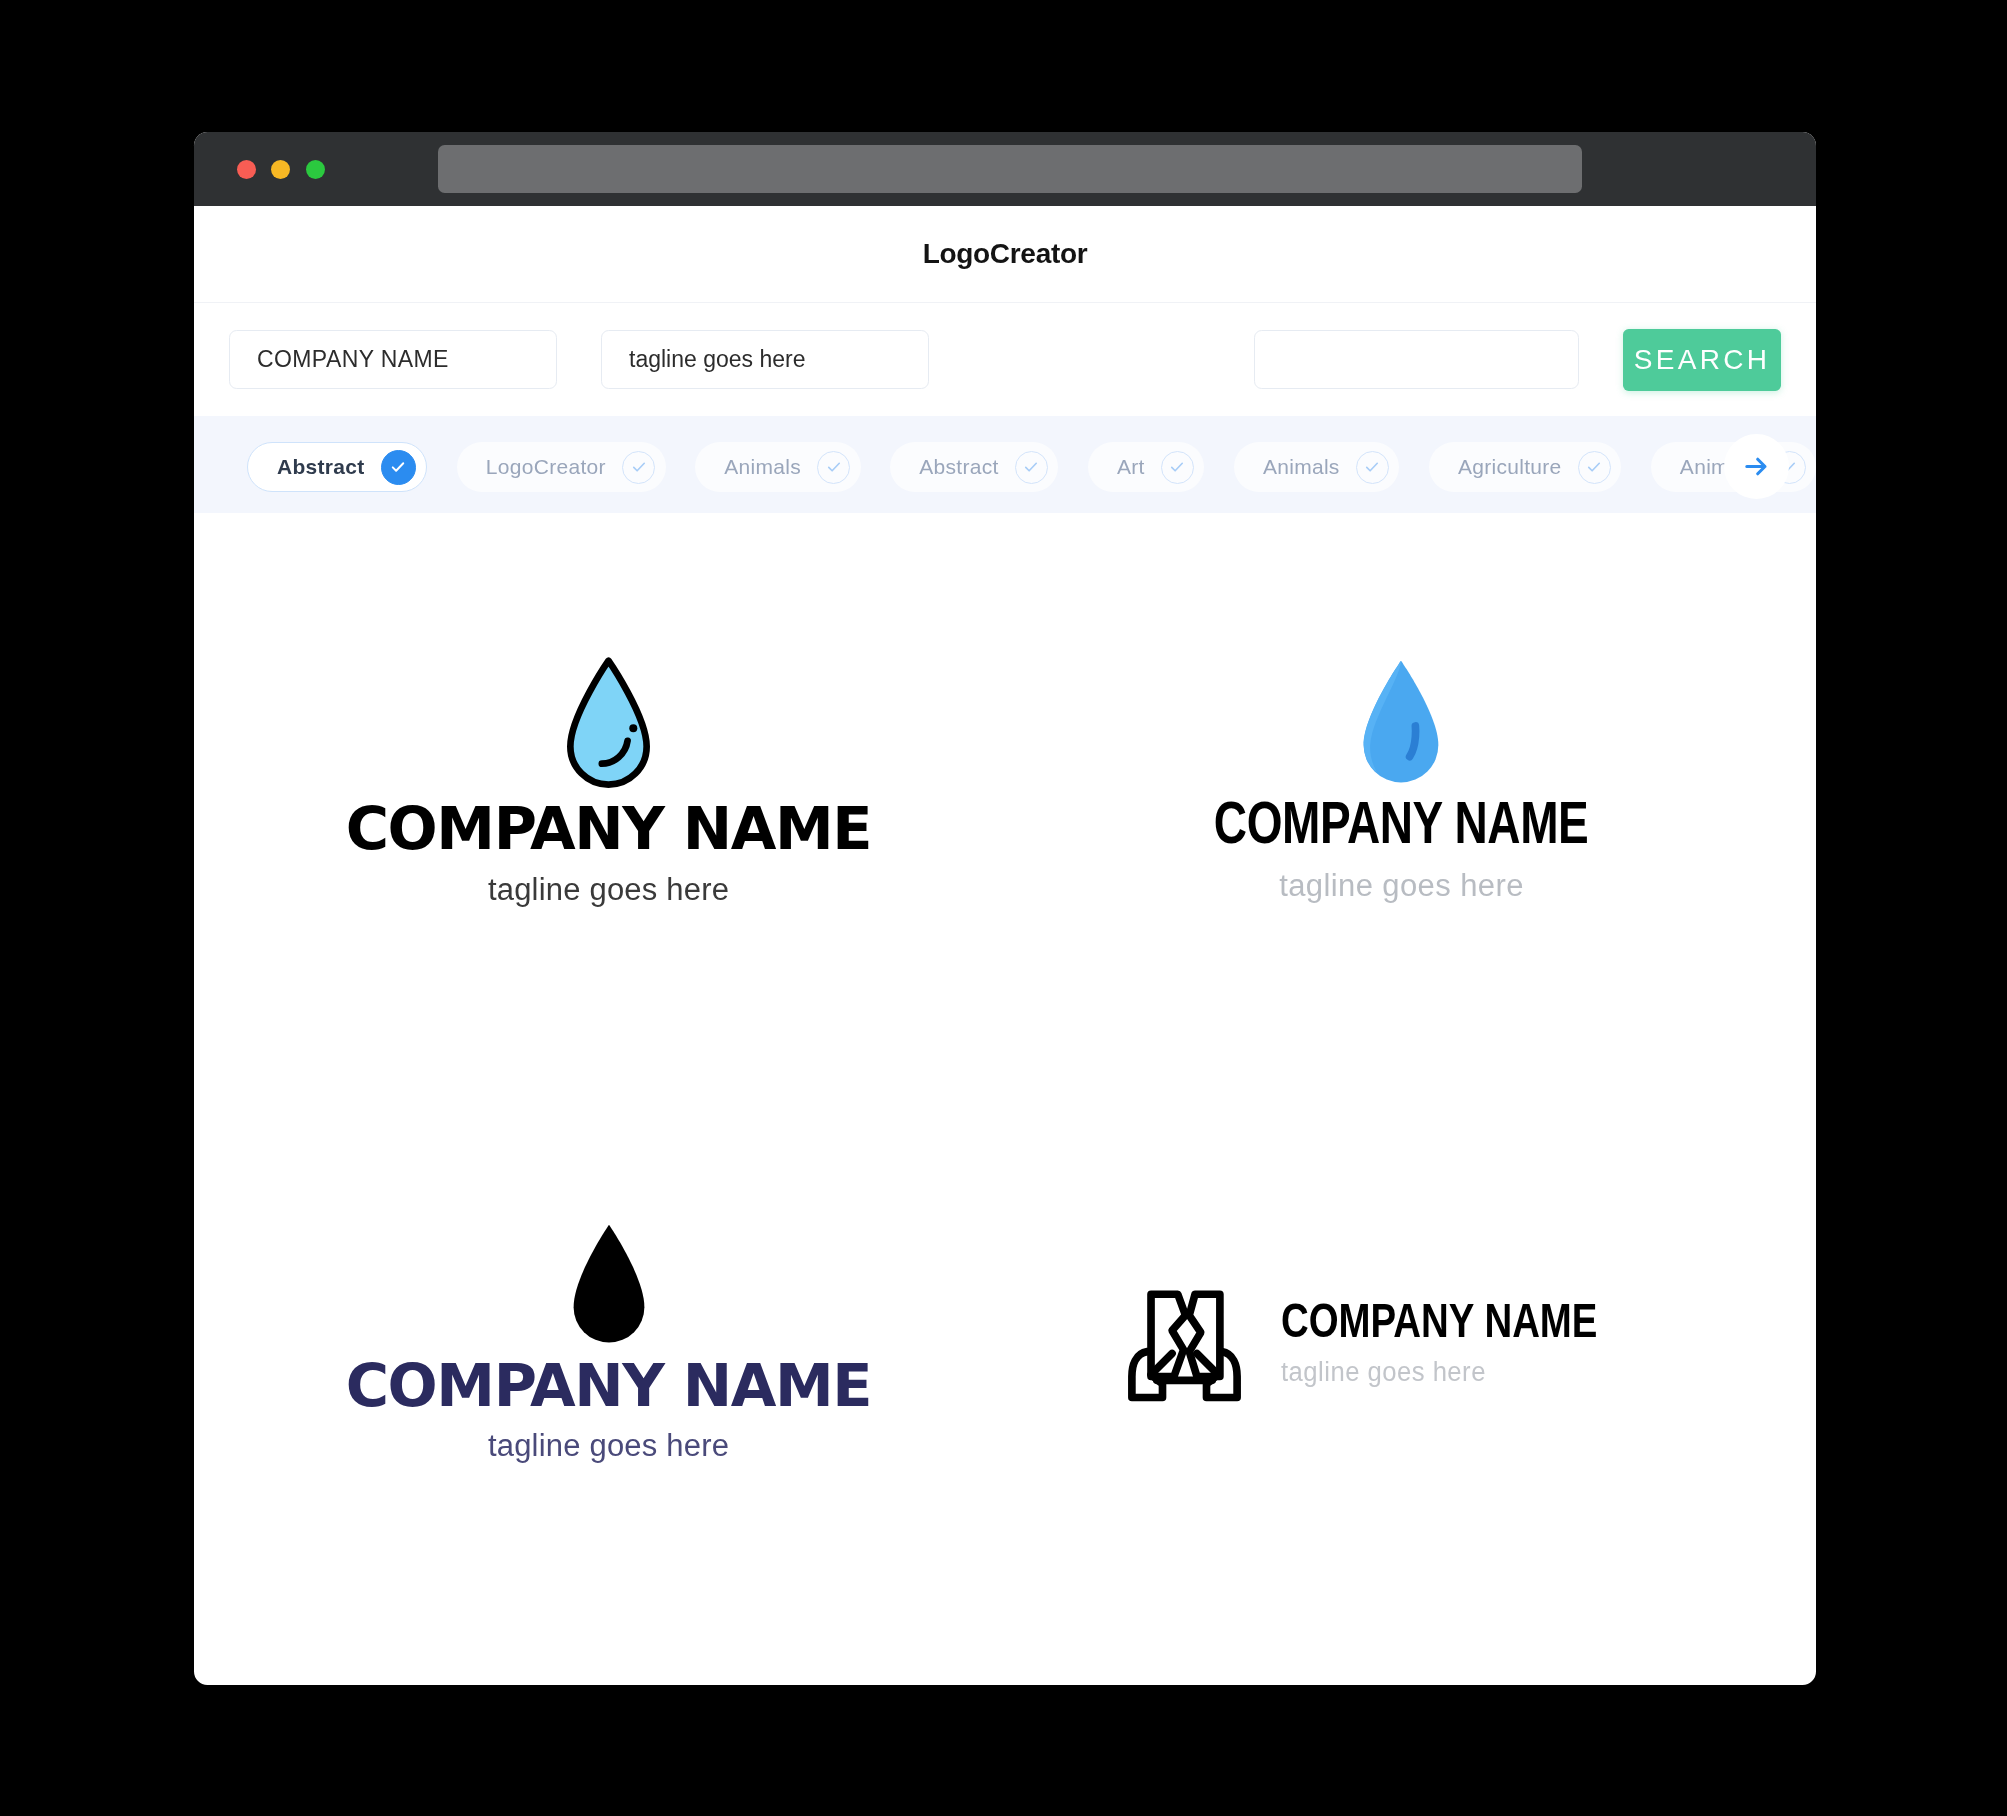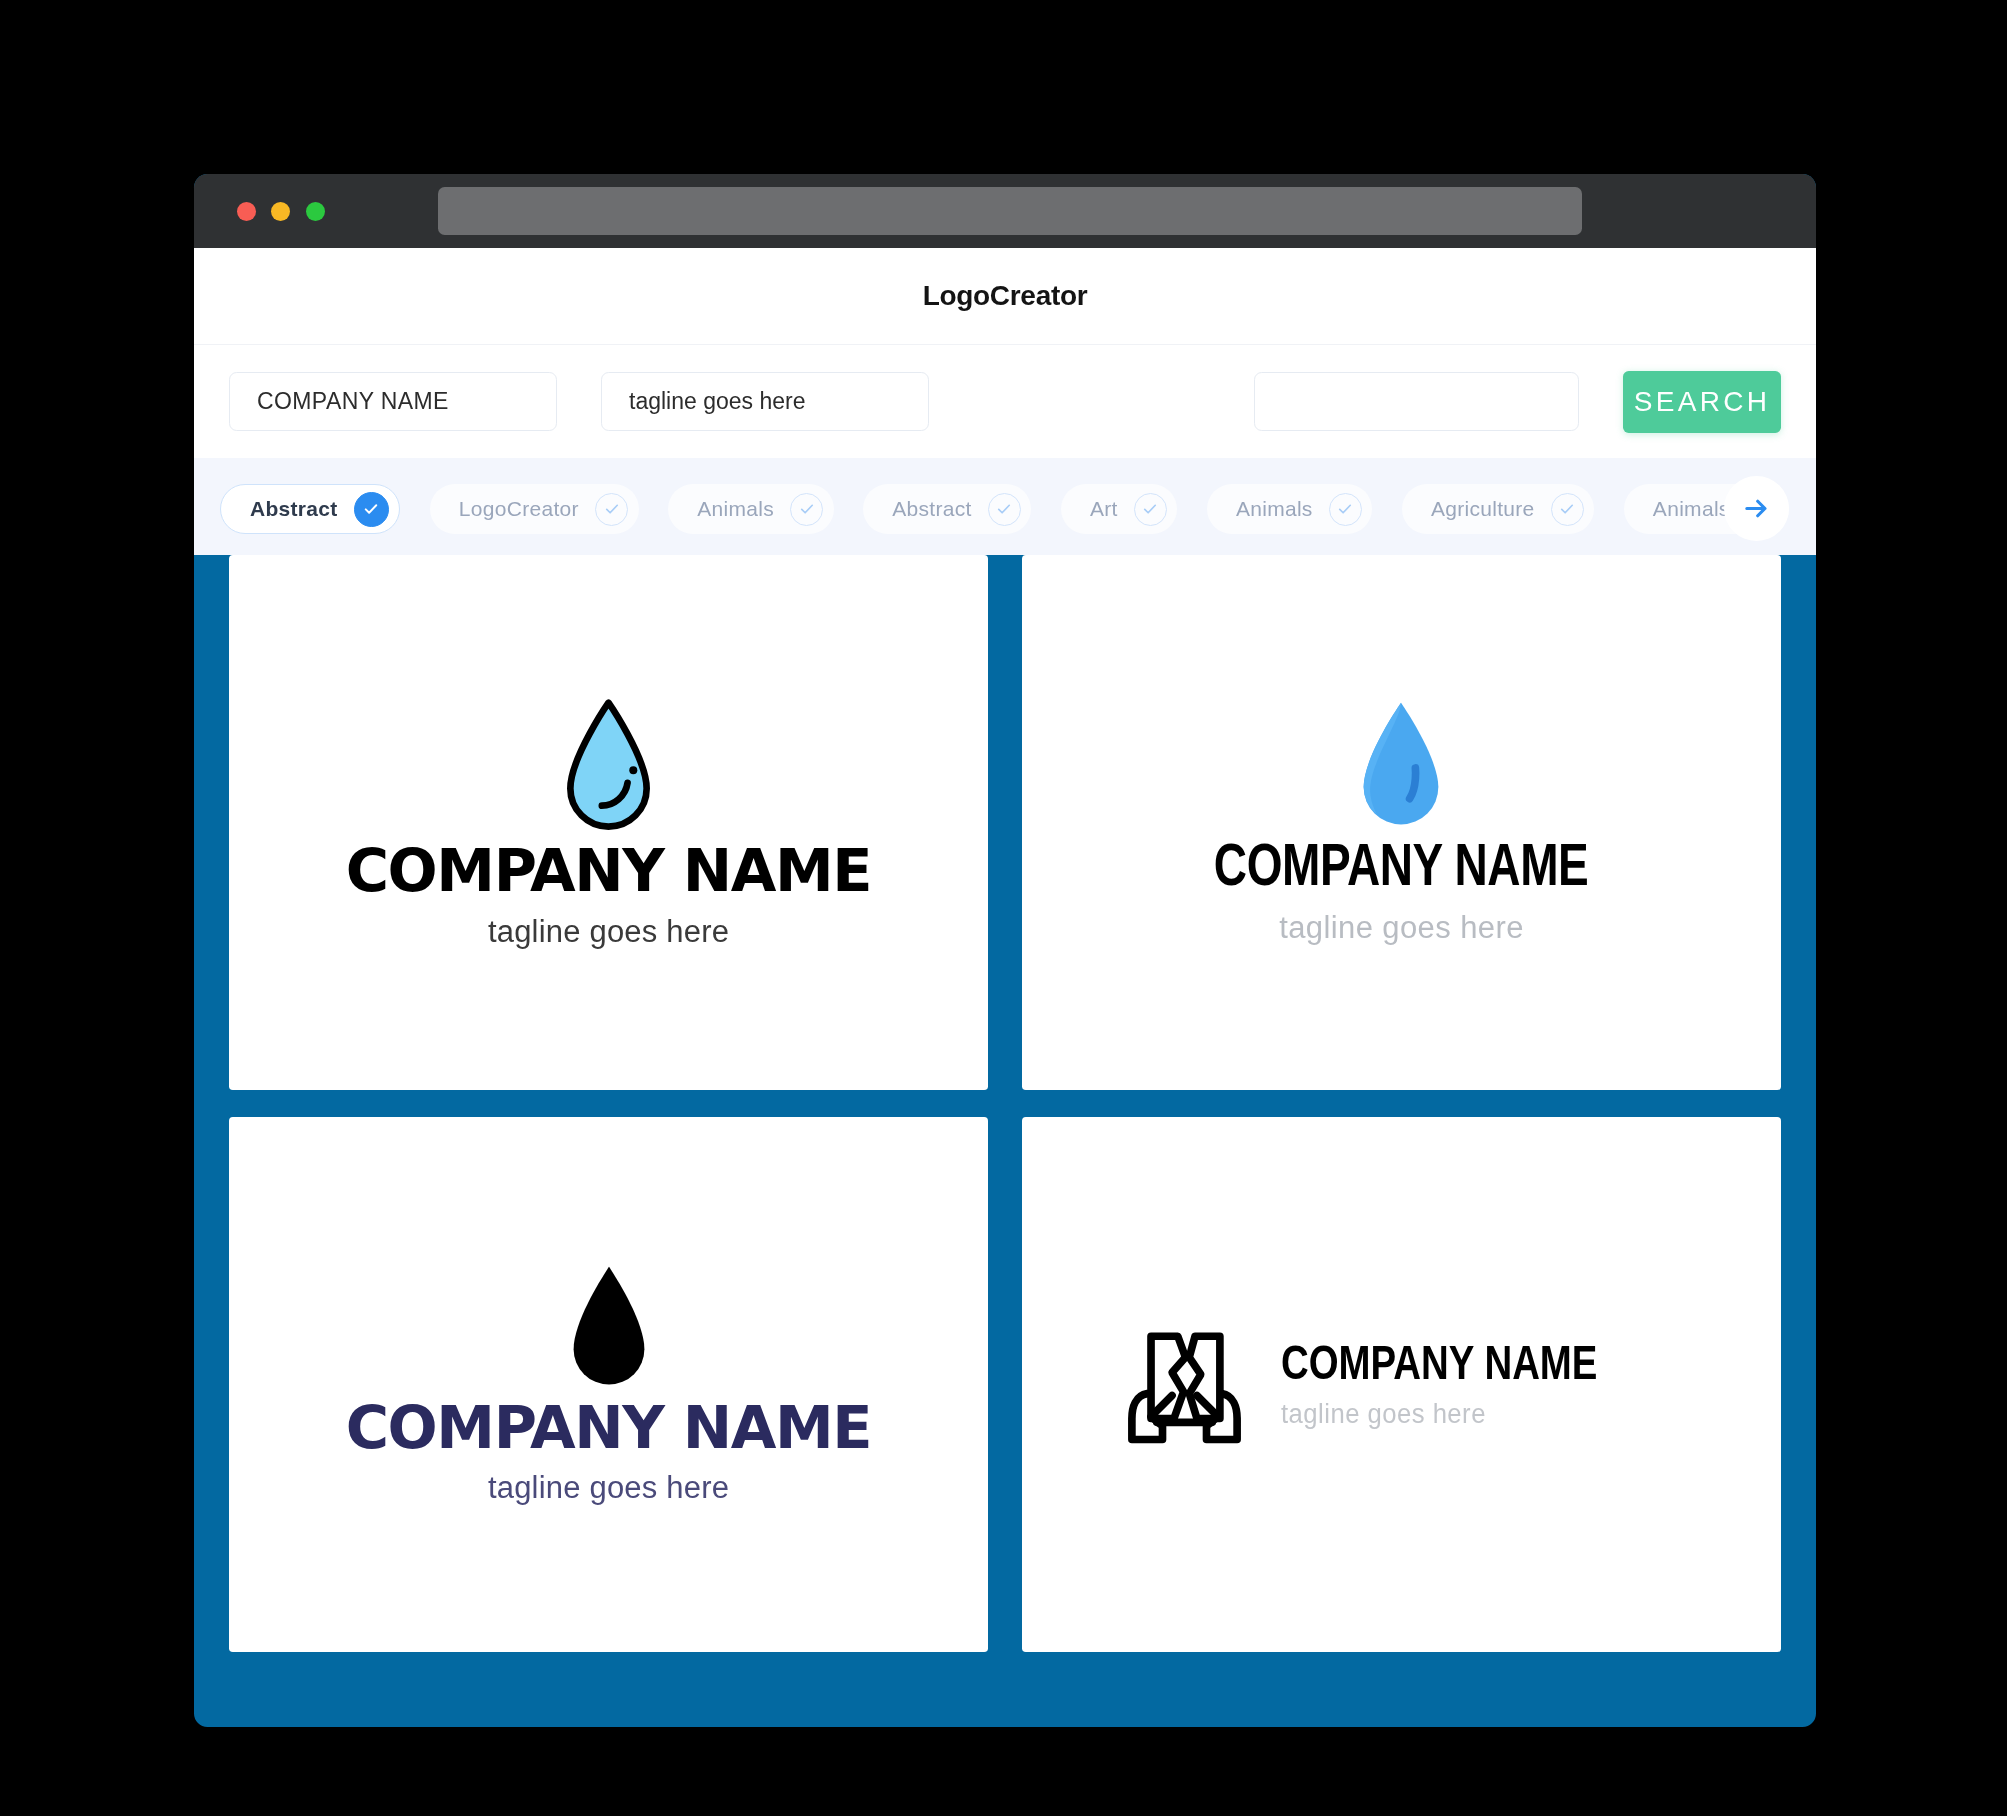--- a/index.html
+++ b/index.html
@@ -14,22 +14,21 @@
 
   
   .window {
     position: absolute;
     left: 194px;
     top: 132px;
     width: 1622px;
     height: 1553px;
     border-radius: 13.4px 13.4px 13.4px 13.4px;
     overflow: hidden;
-    background: #0369a1;
-    margin-top: 42px;
+    background: #ffffff;
   }
 
   .titlebar {
     height: 74px;
     background: #2f3133;
     display: flex;
     align-items: center;
     padding-left: 43px;
     position: relative;
   }
@@ -102,21 +101,21 @@
     font-size: 28px;
     letter-spacing: 3.3px;
     font-family: "Liberation Sans", sans-serif;
     cursor: pointer;
     box-shadow: 0 1.9px 7.6px rgba(78,203,154,0.28);
   }
 
   
   .chips-wrap {
     background: #f3f6fd;
-    padding: 26px 0 21px 26px;
+    padding: 26px 0 21px 53px;
     position: relative;
     overflow: hidden;
     white-space: nowrap;
   }
   .chip {
     display: inline-flex;
     align-items: center;
     height: 50px;
     border-radius: 25px;
     padding: 0 10.5px 0 29px;

